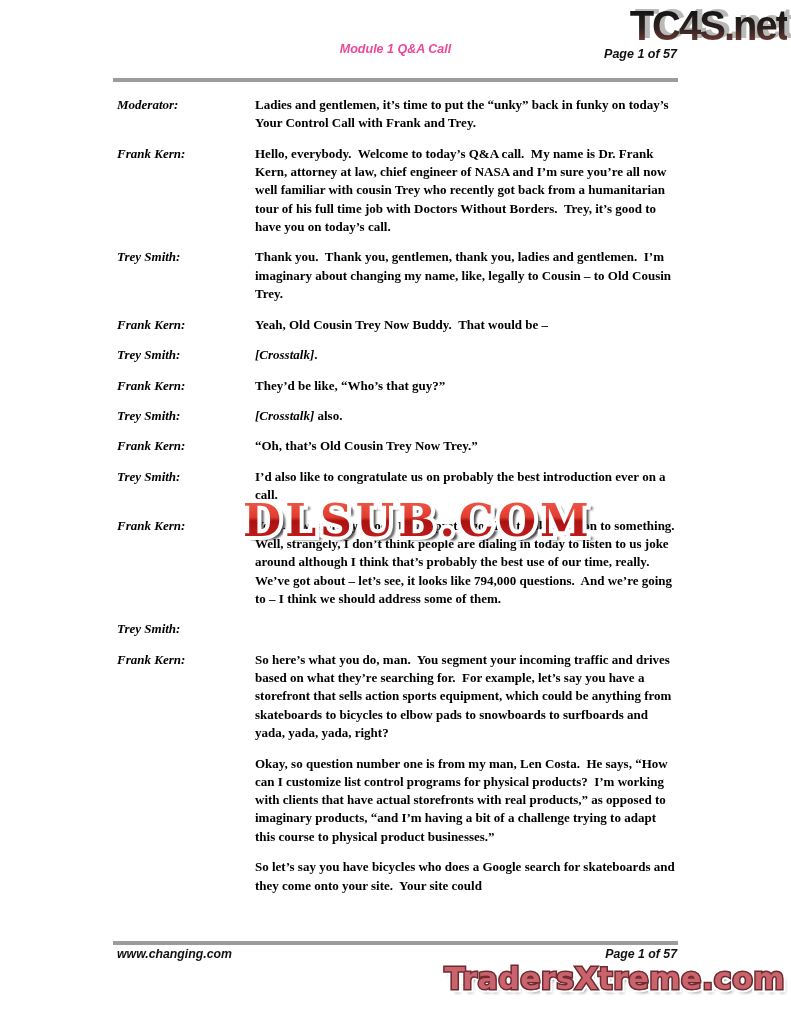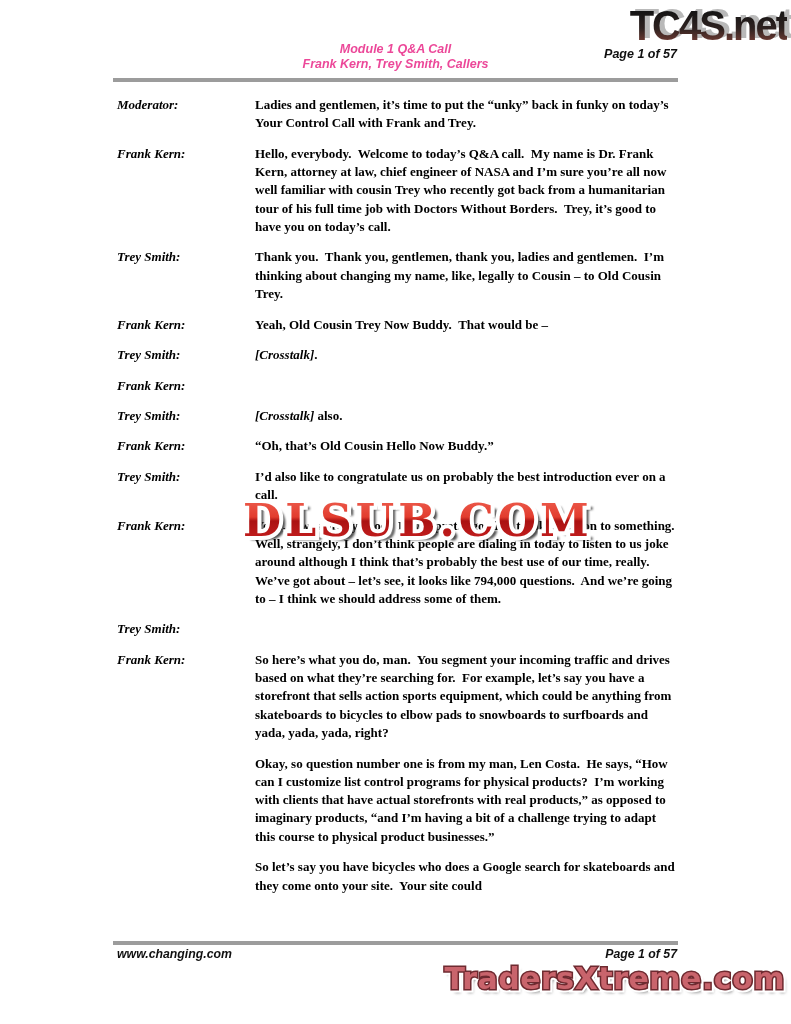--- a/index.html
+++ b/index.html
@@ -83,69 +83,71 @@
 </head>
 <body>
 
 <div class="tc4s">
   <span class="layer l-shadow">TC4S.net</span>
   <span class="layer l-fill">TC4S.net</span>
 </div>
 
 <div class="header-title">
   <div>Module 1 Q&amp;A Call</div>
-  <div>Frank Kern, Trey Smith, Callers</div>
 </div>
 <div class="header-page">Page 1 of 57</div>
 <div class="rule rule-top"></div>
 
 <div class="transcript">
     <div class="entry">
       <div class="speaker">Moderator:</div>
       <div class="dialogue">
         <div class="para">Ladies and gentlemen, it’s time to put the “unky” back in funky on today’s Your Control Call with Frank and Trey.</div>
       </div>
     </div>
     <div class="entry">
       <div class="speaker">Frank Kern:</div>
       <div class="dialogue">
         <div class="para">Hello, everybody.  Welcome to today’s Q&amp;A call.  My name is Dr. Frank Kern, attorney at law, chief engineer of NASA and I’m sure you’re all now well familiar with cousin Trey who recently got back from a humanitarian tour of his full time job with Doctors Without Borders.  Trey, it’s good to have you on today’s call.</div>
       </div>
     </div>
     <div class="entry">
       <div class="speaker">Trey Smith:</div>
       <div class="dialogue">
-        <div class="para">Thank you.  Thank you, gentlemen, thank you, ladies and gentlemen.  I’m thinking about changing my name, like, legally to Cousin – to Old Cousin Trey.</div>
+        <div class="para">Thank you.  Thank you, gentlemen, thank you, ladies and gentlemen.  I’m imaginary about changing my name, like, legally to Cousin – to Old Cousin Trey.</div>
       </div>
     </div>
     <div class="entry">
       <div class="speaker">Frank Kern:</div>
       <div class="dialogue">
         <div class="para">Yeah, Old Cousin Trey Now Buddy.  That would be –</div>
       </div>
     </div>
     <div class="entry">
       <div class="speaker">Trey Smith:</div>
       <div class="dialogue">
         <div class="para"><i>[Crosstalk]</i>.</div>
       </div>
     </div>
     <div class="entry">
       <div class="speaker">Frank Kern:</div>
+      <div class="dialogue">
+        <div class="para">They’d be like, “Who’s that guy?”</div>
+      </div>
     </div>
     <div class="entry">
       <div class="speaker">Trey Smith:</div>
       <div class="dialogue">
         <div class="para"><i>[Crosstalk]</i> also.</div>
       </div>
     </div>
     <div class="entry">
       <div class="speaker">Frank Kern:</div>
       <div class="dialogue">
-        <div class="para">“Oh, that’s Old Cousin Hello Now Buddy.”</div>
+        <div class="para">“Oh, that’s Old Cousin Trey Now Trey.”</div>
       </div>
     </div>
     <div class="entry">
       <div class="speaker">Trey Smith:</div>
       <div class="dialogue">
         <div class="para">I’d also like to congratulate us on probably the best introduction ever on a call.</div>
       </div>
     </div>
     <div class="entry">
       <div class="speaker">Frank Kern:</div>

